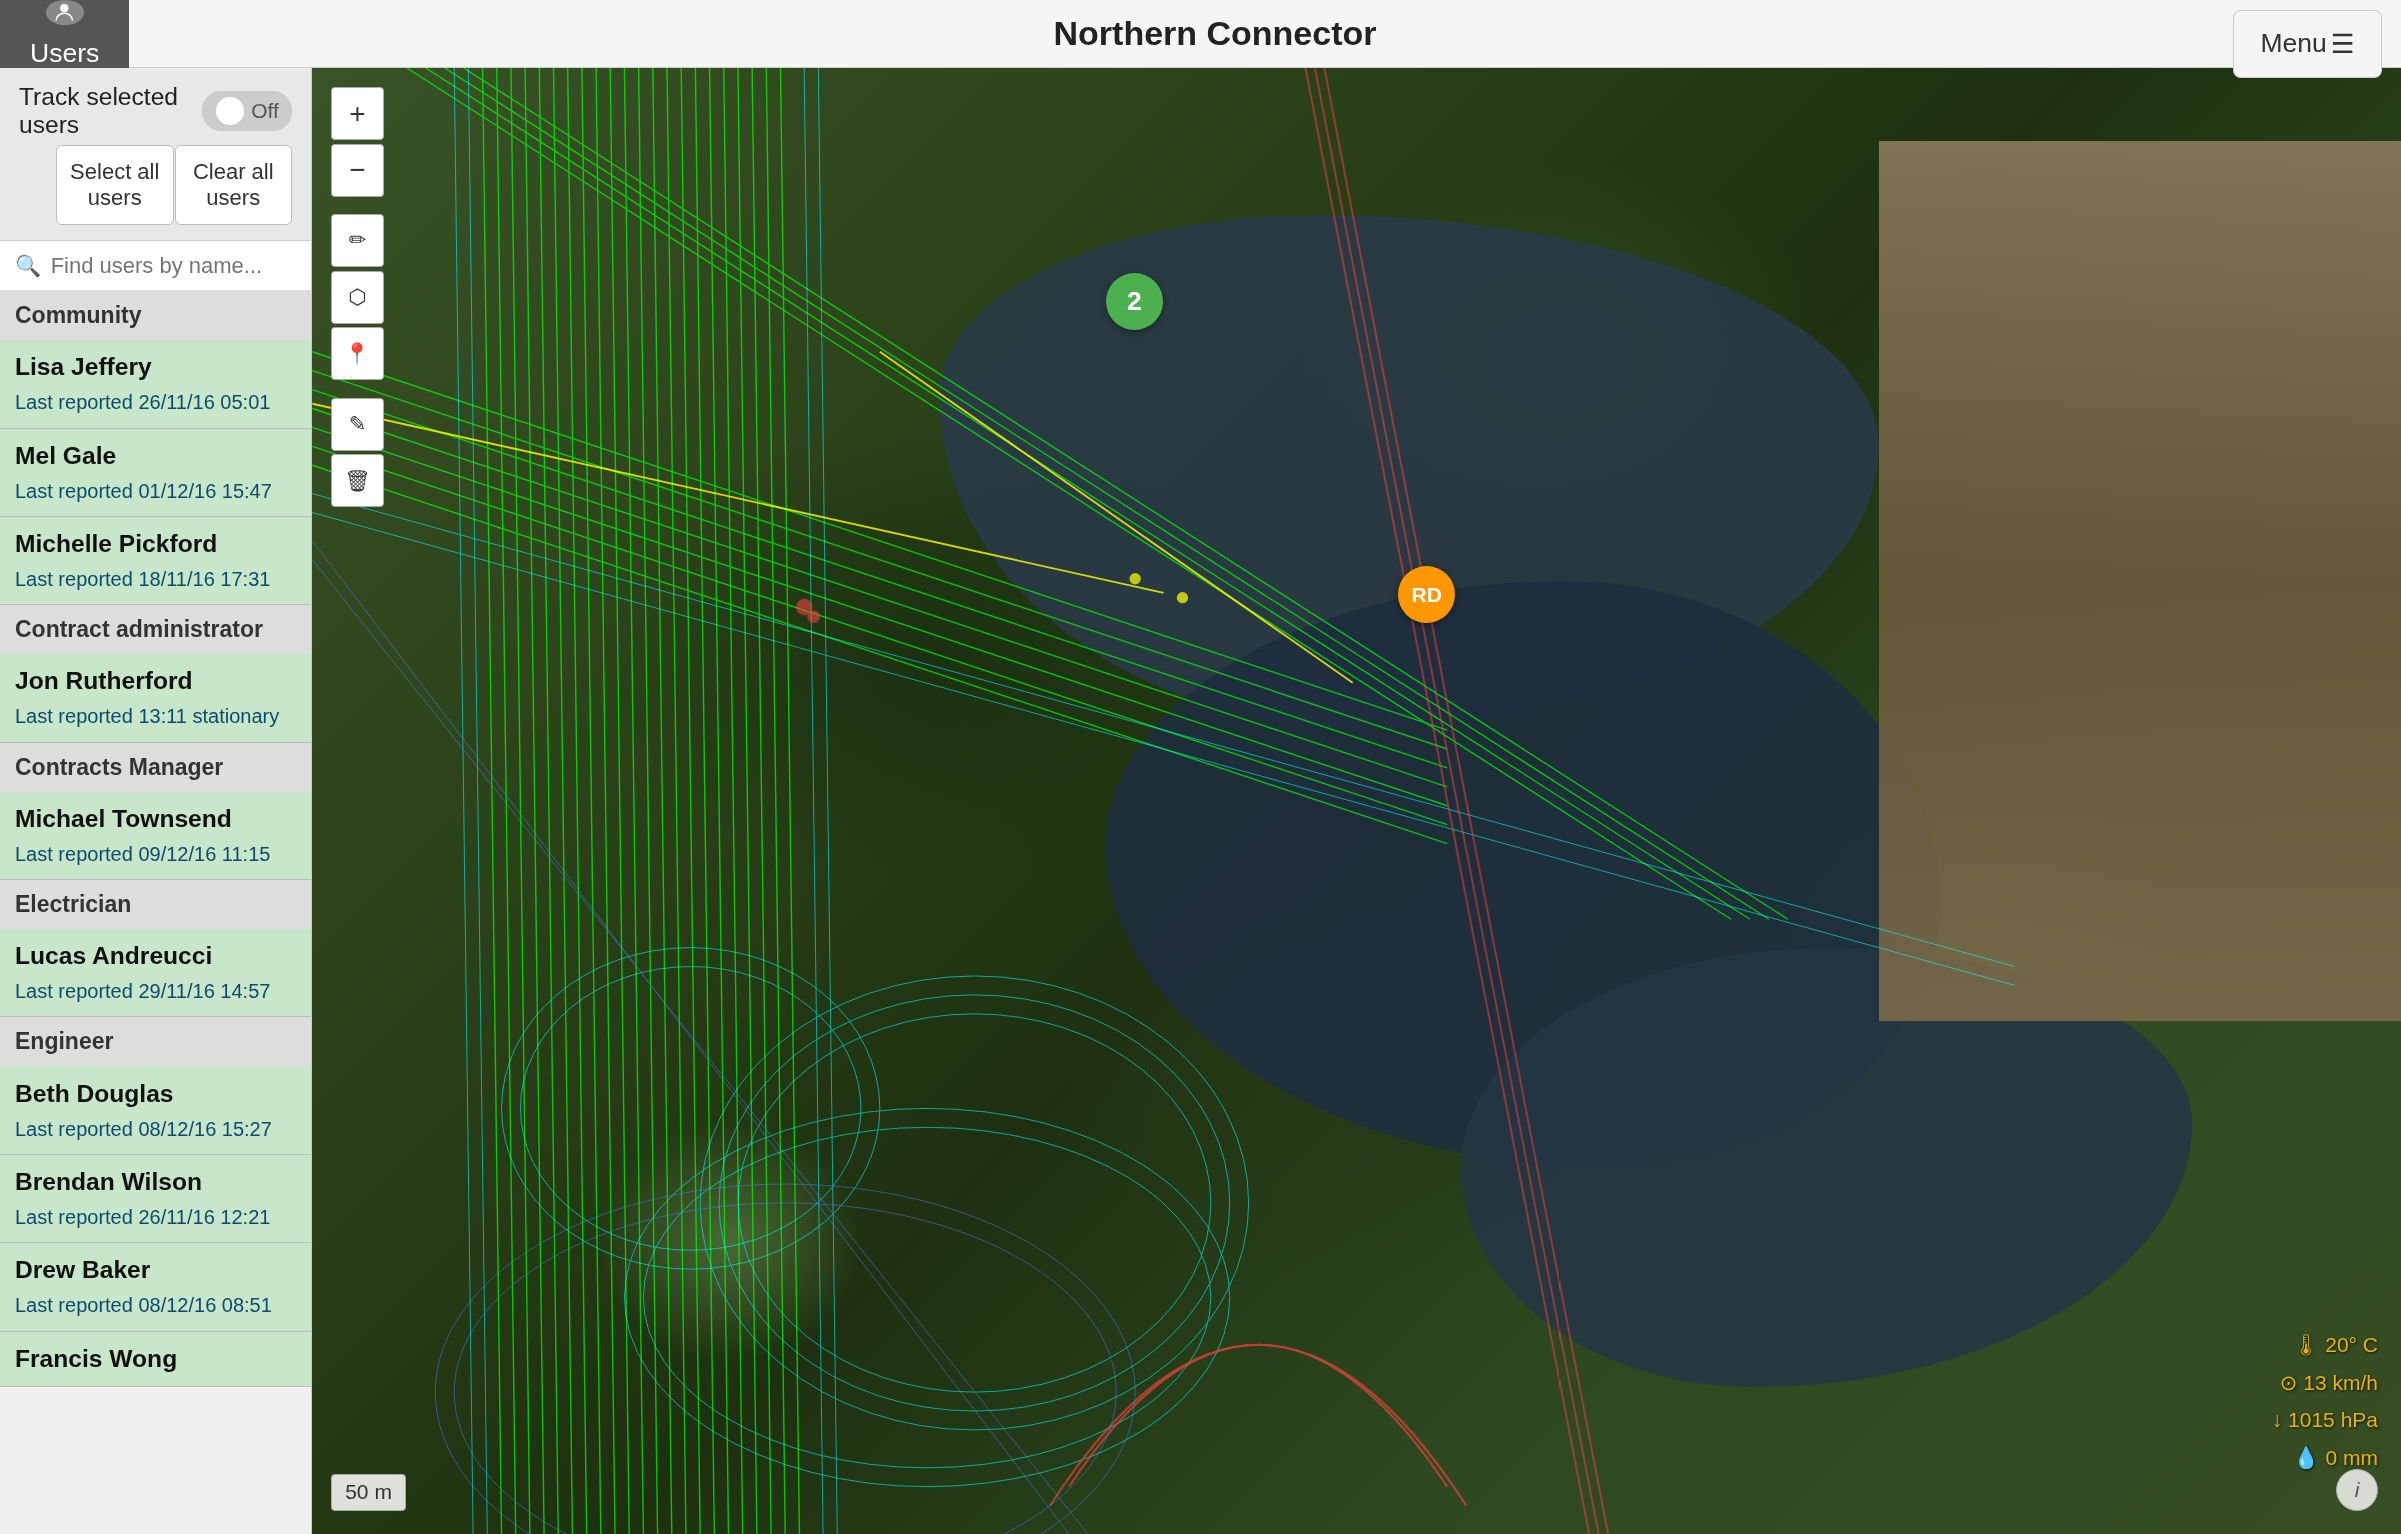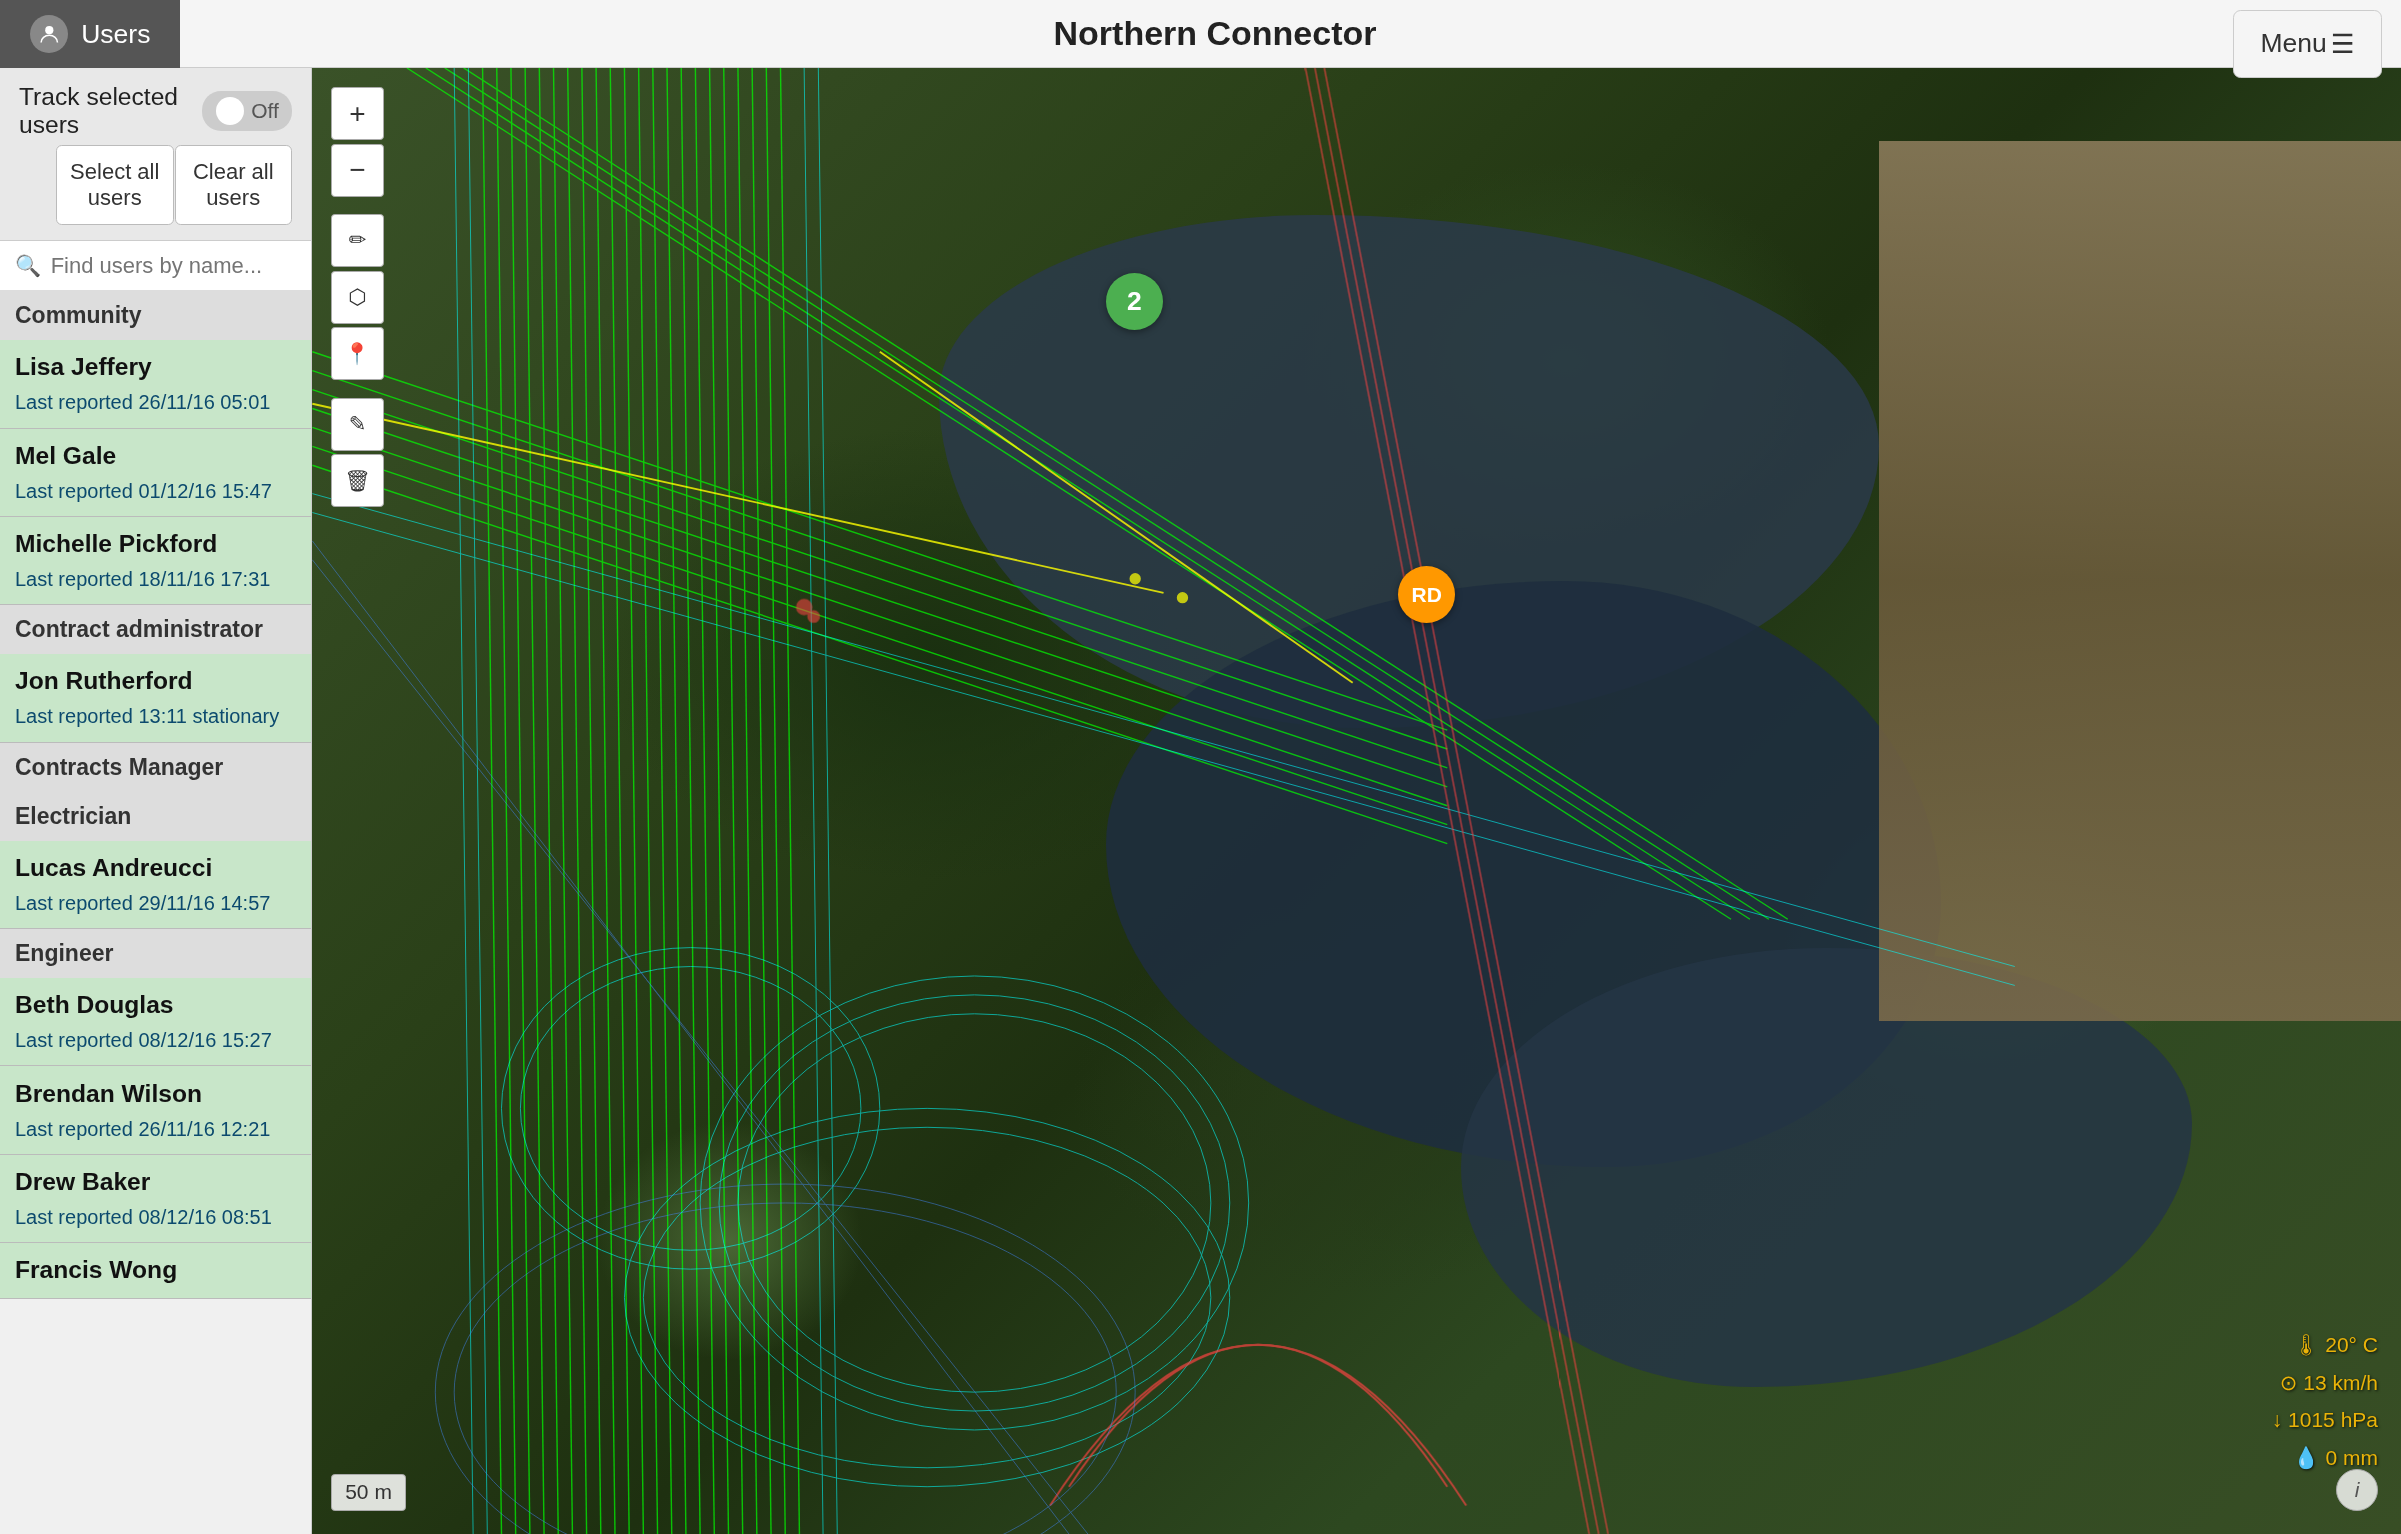--- a/index.html
+++ b/index.html
@@ -12,21 +12,21 @@
       display: flex; align-items: center; justify-content: center;
       z-index: 100;
     }
     .header-title {
       font-size: 34px; font-weight: 600; color: #222; margin-left: 29px;
     }
     .users-btn {
       position: absolute; left: 0; top: 0; height: 68px;
       background: #555; color: #fff; border: none;
       display: flex; align-items: center; gap: 13.2px;
-      padding: 0 30px; cursor: pointer; font-size: 26.5px;
+      padding: 0 30px; cursor: pointer; font-size: 26.5px; flex-direction: column;
     }
     .users-btn .avatar-icon {
       width: 38px; height: 38px; border-radius: 50%; background: #888;
       display: flex; align-items: center; justify-content: center;
     }
     .menu-btn {
       position: absolute; right: 0; top: 0; height: 68px;
       background: #f5f5f5; border: 0.9px solid #ccc; border-radius: 7.6px;
       margin: 9.5px 19px;
       display: flex; align-items: center; gap: 4px;
@@ -255,20 +255,24 @@
         <div class="user-name">Michelle Pickford</div>
         <div class="user-status">Last reported 18/11/16 17:31</div>
       </div>
       <div class="category-header">Contract administrator</div>
       <div class="user-item">
         <div class="user-name">Jon Rutherford</div>
         <div class="user-status">Last reported 13:11
 stationary</div>
       </div>
       <div class="category-header">Contracts Manager</div>
+      <div class="user-item">
+        <div class="user-name">Michael Townsend</div>
+        <div class="user-status">Last reported 09/12/16 11:15</div>
+      </div>
       <div class="category-header">Electrician</div>
       <div class="user-item">
         <div class="user-name">Lucas Andreucci</div>
         <div class="user-status">Last reported 29/11/16 14:57</div>
       </div>
       <div class="category-header">Engineer</div>
       <div class="user-item">
         <div class="user-name">Beth Douglas</div>
         <div class="user-status">Last reported 08/12/16 15:27</div>
       </div>

